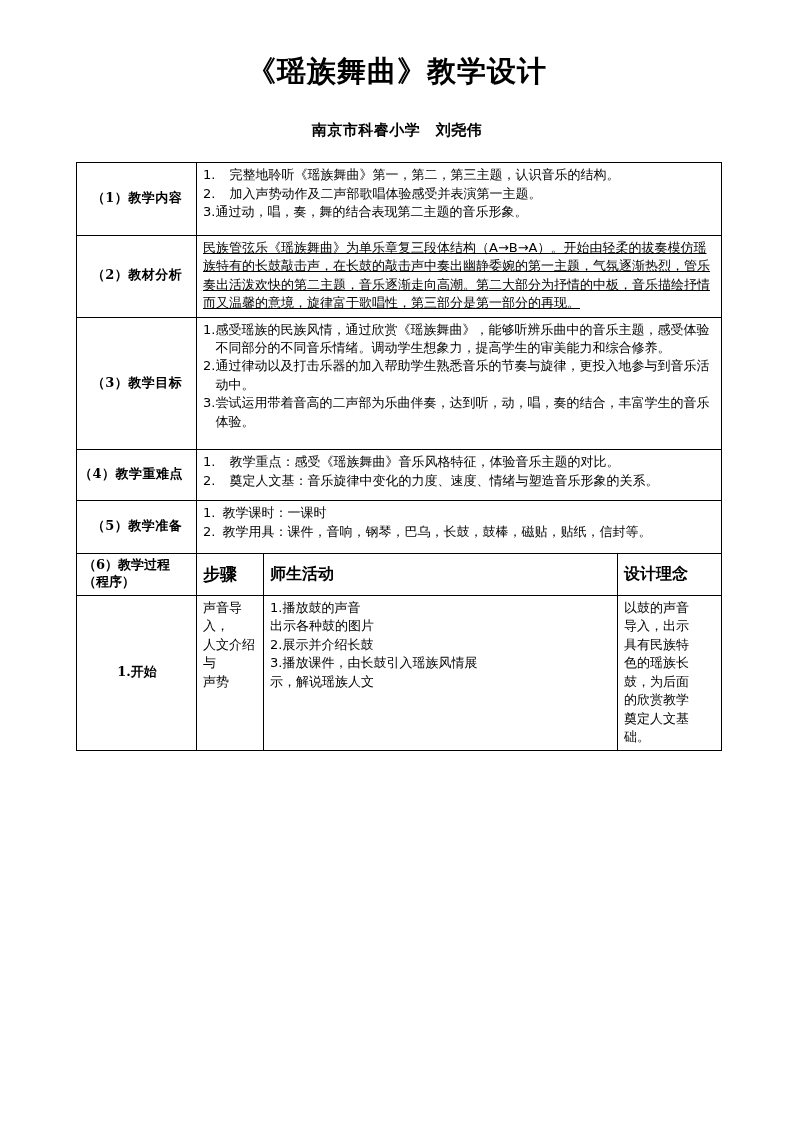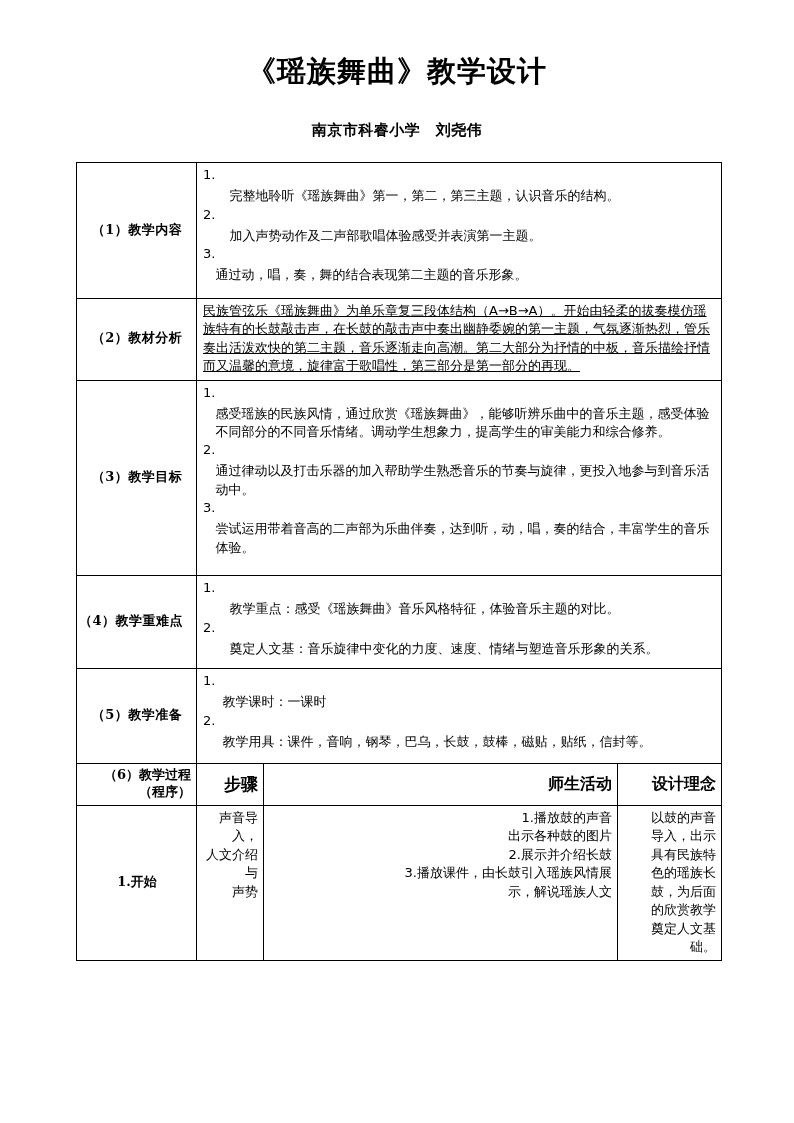--- a/index.html
+++ b/index.html
@@ -85,28 +85,27 @@
   .num-row .num {
     flex: 0 0 auto;
     padding-right: 7px;
     white-space: nowrap;
   }
   .num-row .num.wide {
     padding-right: 14px;
   }
   .num-row .txt {
     flex: 1 1 auto;
-    margin-top: 21px;
   }
   b.inline-b {
     font-weight: normal;
   }
   
   .proc-head td {
-    text-align: right;
+    text-align: left;
     vertical-align: middle !important;
     font-weight: bold;
     font-family: "DejaVu Serif", "Liberation Serif", serif;
     padding: 4px 3px;
     margin-top: 28px;
   }
   .proc-head .c1 { font-size: 13px; line-height: 1.3; }
   .proc-head .c2 { font-size: 17px; }
   .proc-head .c3 { font-size: 16px; }
   .proc-head .c4 { font-size: 16px; }
@@ -131,21 +130,21 @@
     padding-top: 20px;
     padding-left: 11px;
   }
   .cell-idea {
     font-size: 13.5px;
     line-height: 2.03;
     padding-top: 1px;
     padding-left: 7px;
     padding-right: 3px;
   }
-  .cell-activity p, .cell-idea p, .cell-step p { margin: 0; text-align: right; }
+  .cell-activity p, .cell-idea p, .cell-step p { margin: 0; }
 </style>
 </head>
 <body>
 
 <div class="page">
 
   <h1 class="doc-title">《瑶族舞曲》教学设计</h1>
   <div class="doc-subtitle">南京市科睿小学　刘尧伟</div>
 
   <table class="main">

